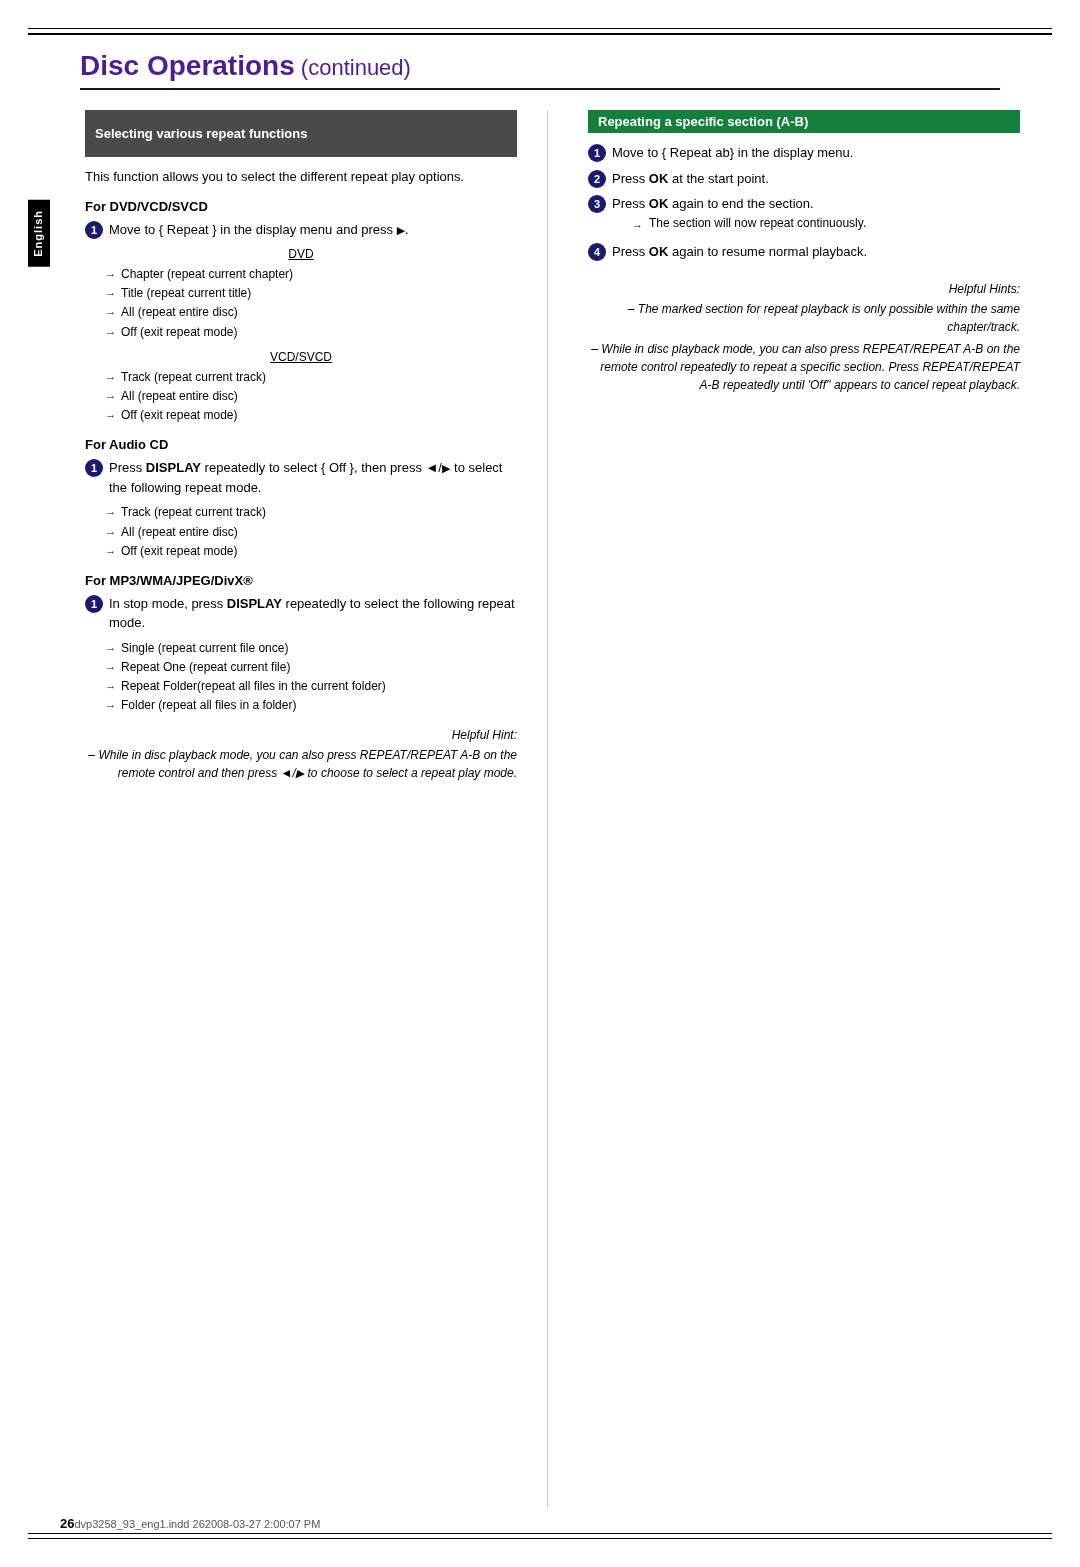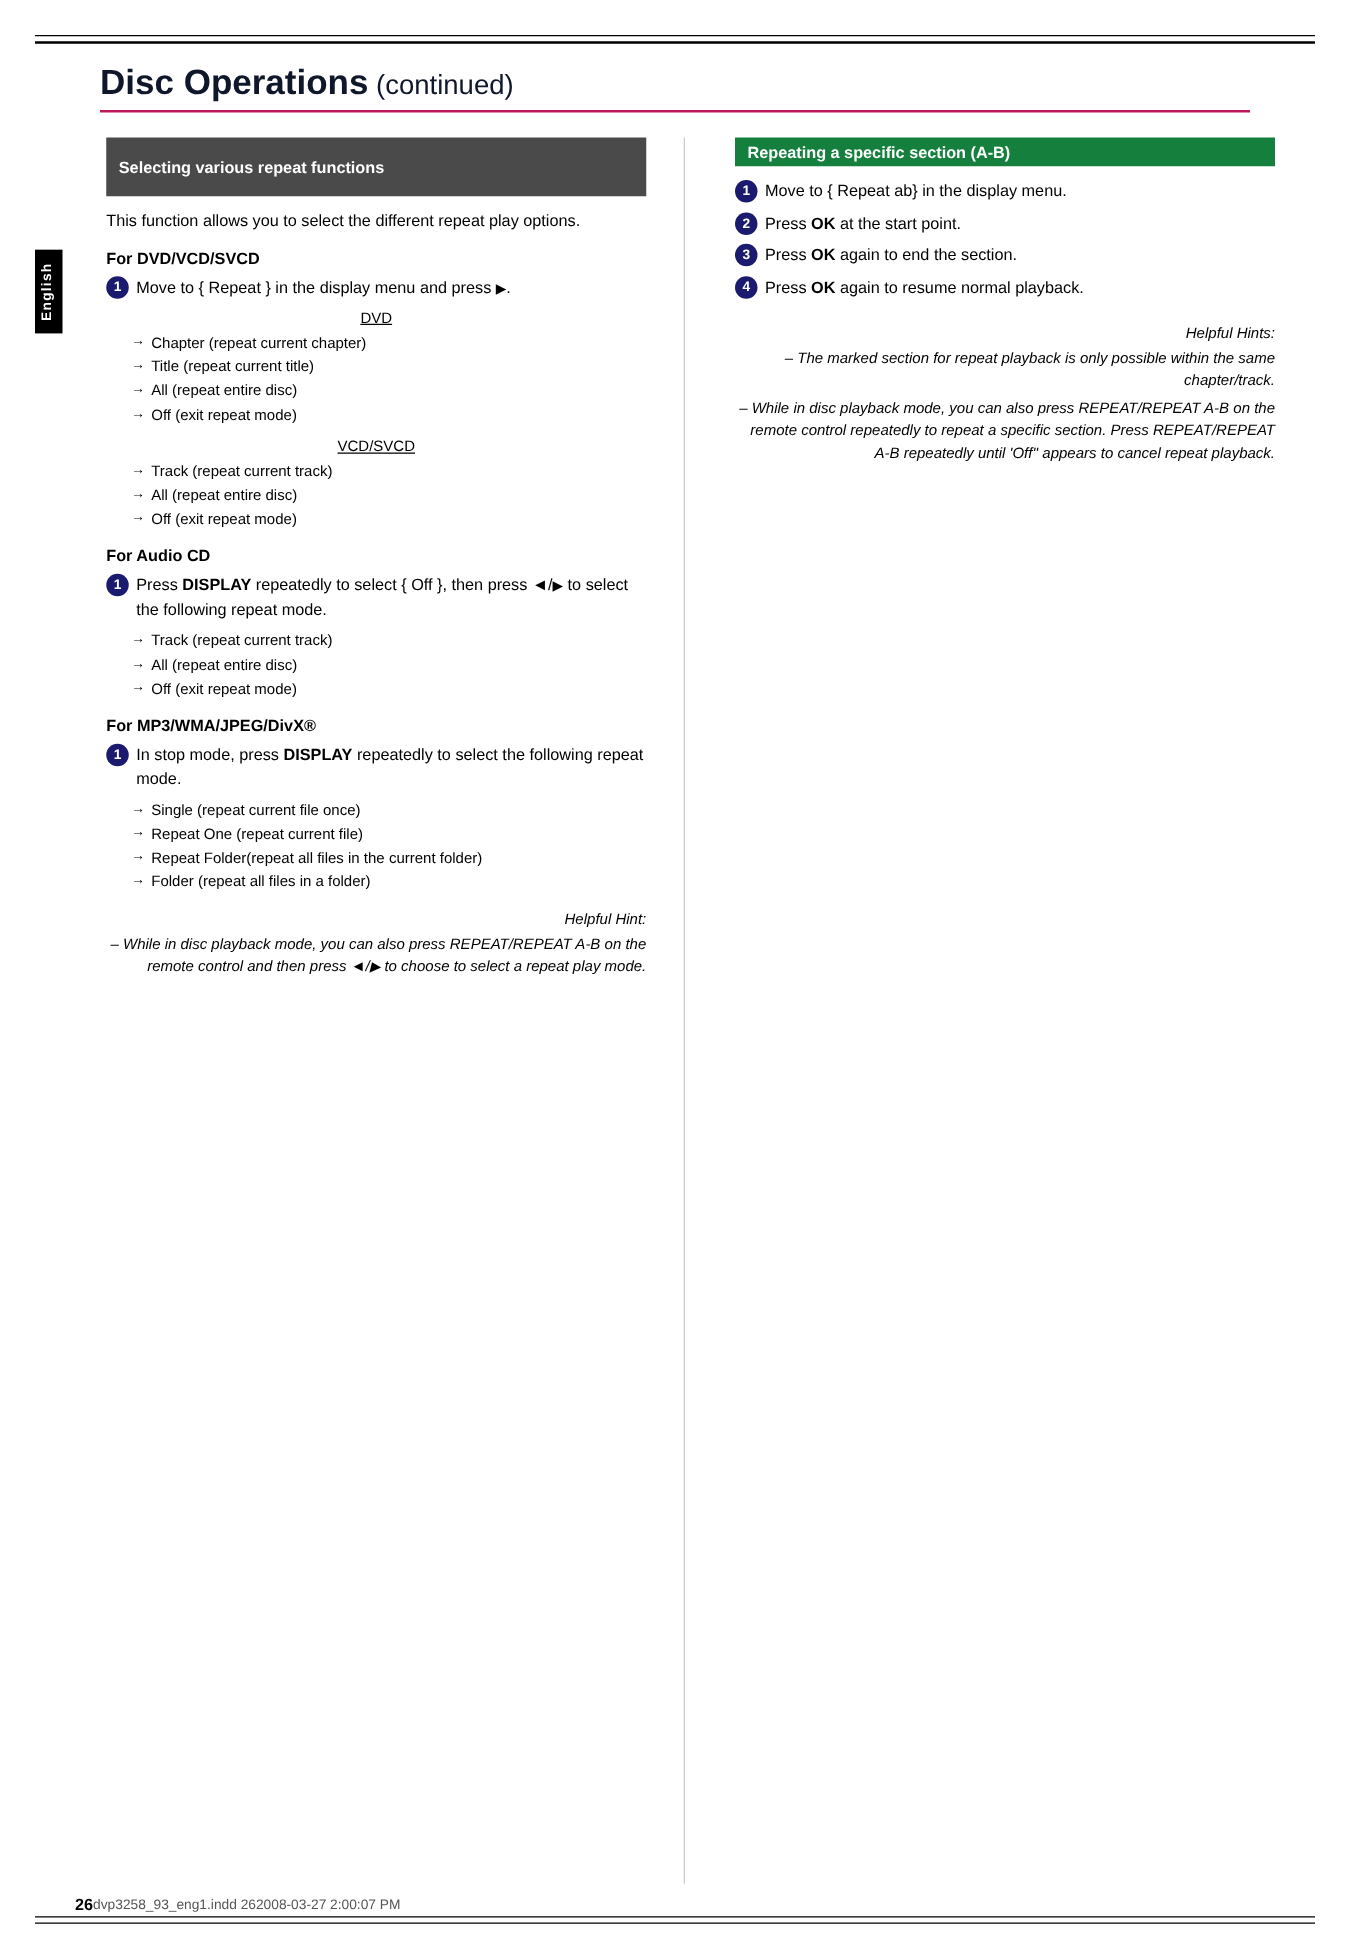--- a/index.html
+++ b/index.html
@@ -56,22 +56,22 @@
     
     .page-title {
       position: absolute;
       top: 50px;
       left: 80px;
       right: 80px;
     }
     .page-title h1 {
       font-size: 28px;
       font-weight: bold;
-      color: #0f172a;
-      border-bottom: 2px solid #be185d;
+      color: #4c1d95;
+      border-bottom: 2px solid #0f172a;
       padding-bottom: 6px;
       margin-bottom: 0;
     }
     .page-title h1 span.continued {
       font-size: 22px;
       font-weight: normal;
     }
     
     .english-tab {
       position: absolute;
@@ -352,20 +352,21 @@
 
       <div class="step">
         <span class="step-num">2</span>
         <span class="step-text">Press <span class="bold">OK</span> at the start point.</span>
       </div>
 
       <div class="step">
         <span class="step-num">3</span>
         <span class="step-text">
           Press <span class="bold">OK</span> again to end the section.
+          <div class="arrow-note">The section will now repeat continuously.</div>
         </span>
       </div>
 
       <div class="step">
         <span class="step-num">4</span>
         <span class="step-text">Press <span class="bold">OK</span> again to resume normal playback.</span>
       </div>
 
       <div class="helpful-hints" style="margin-top:20px;">
         <div class="hint-title">Helpful Hints:</div>

